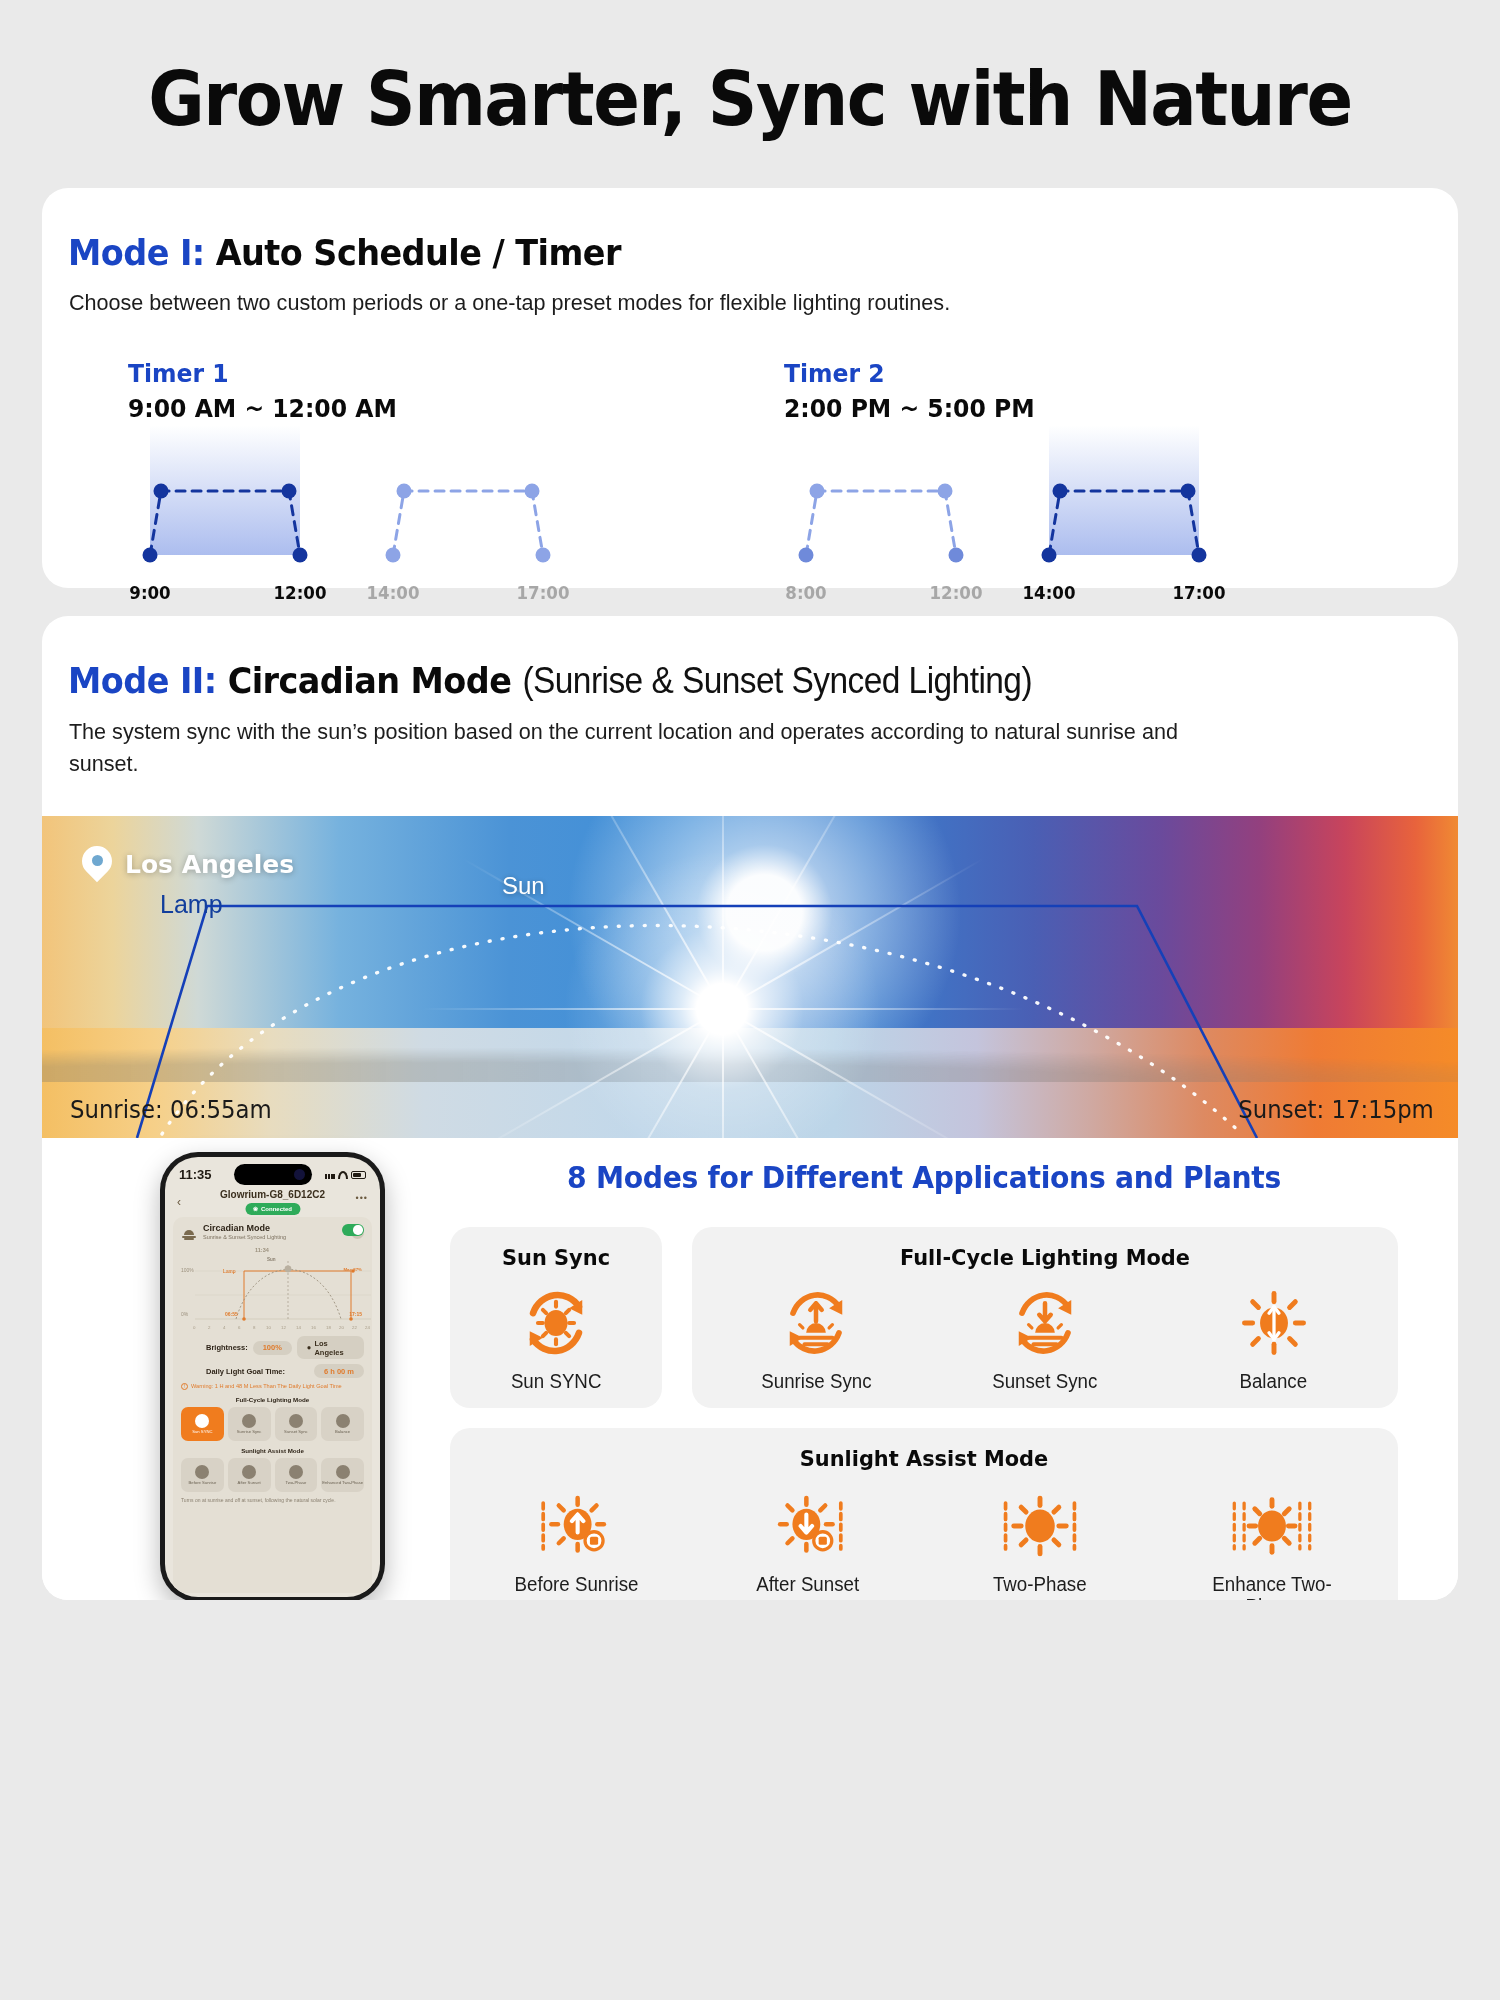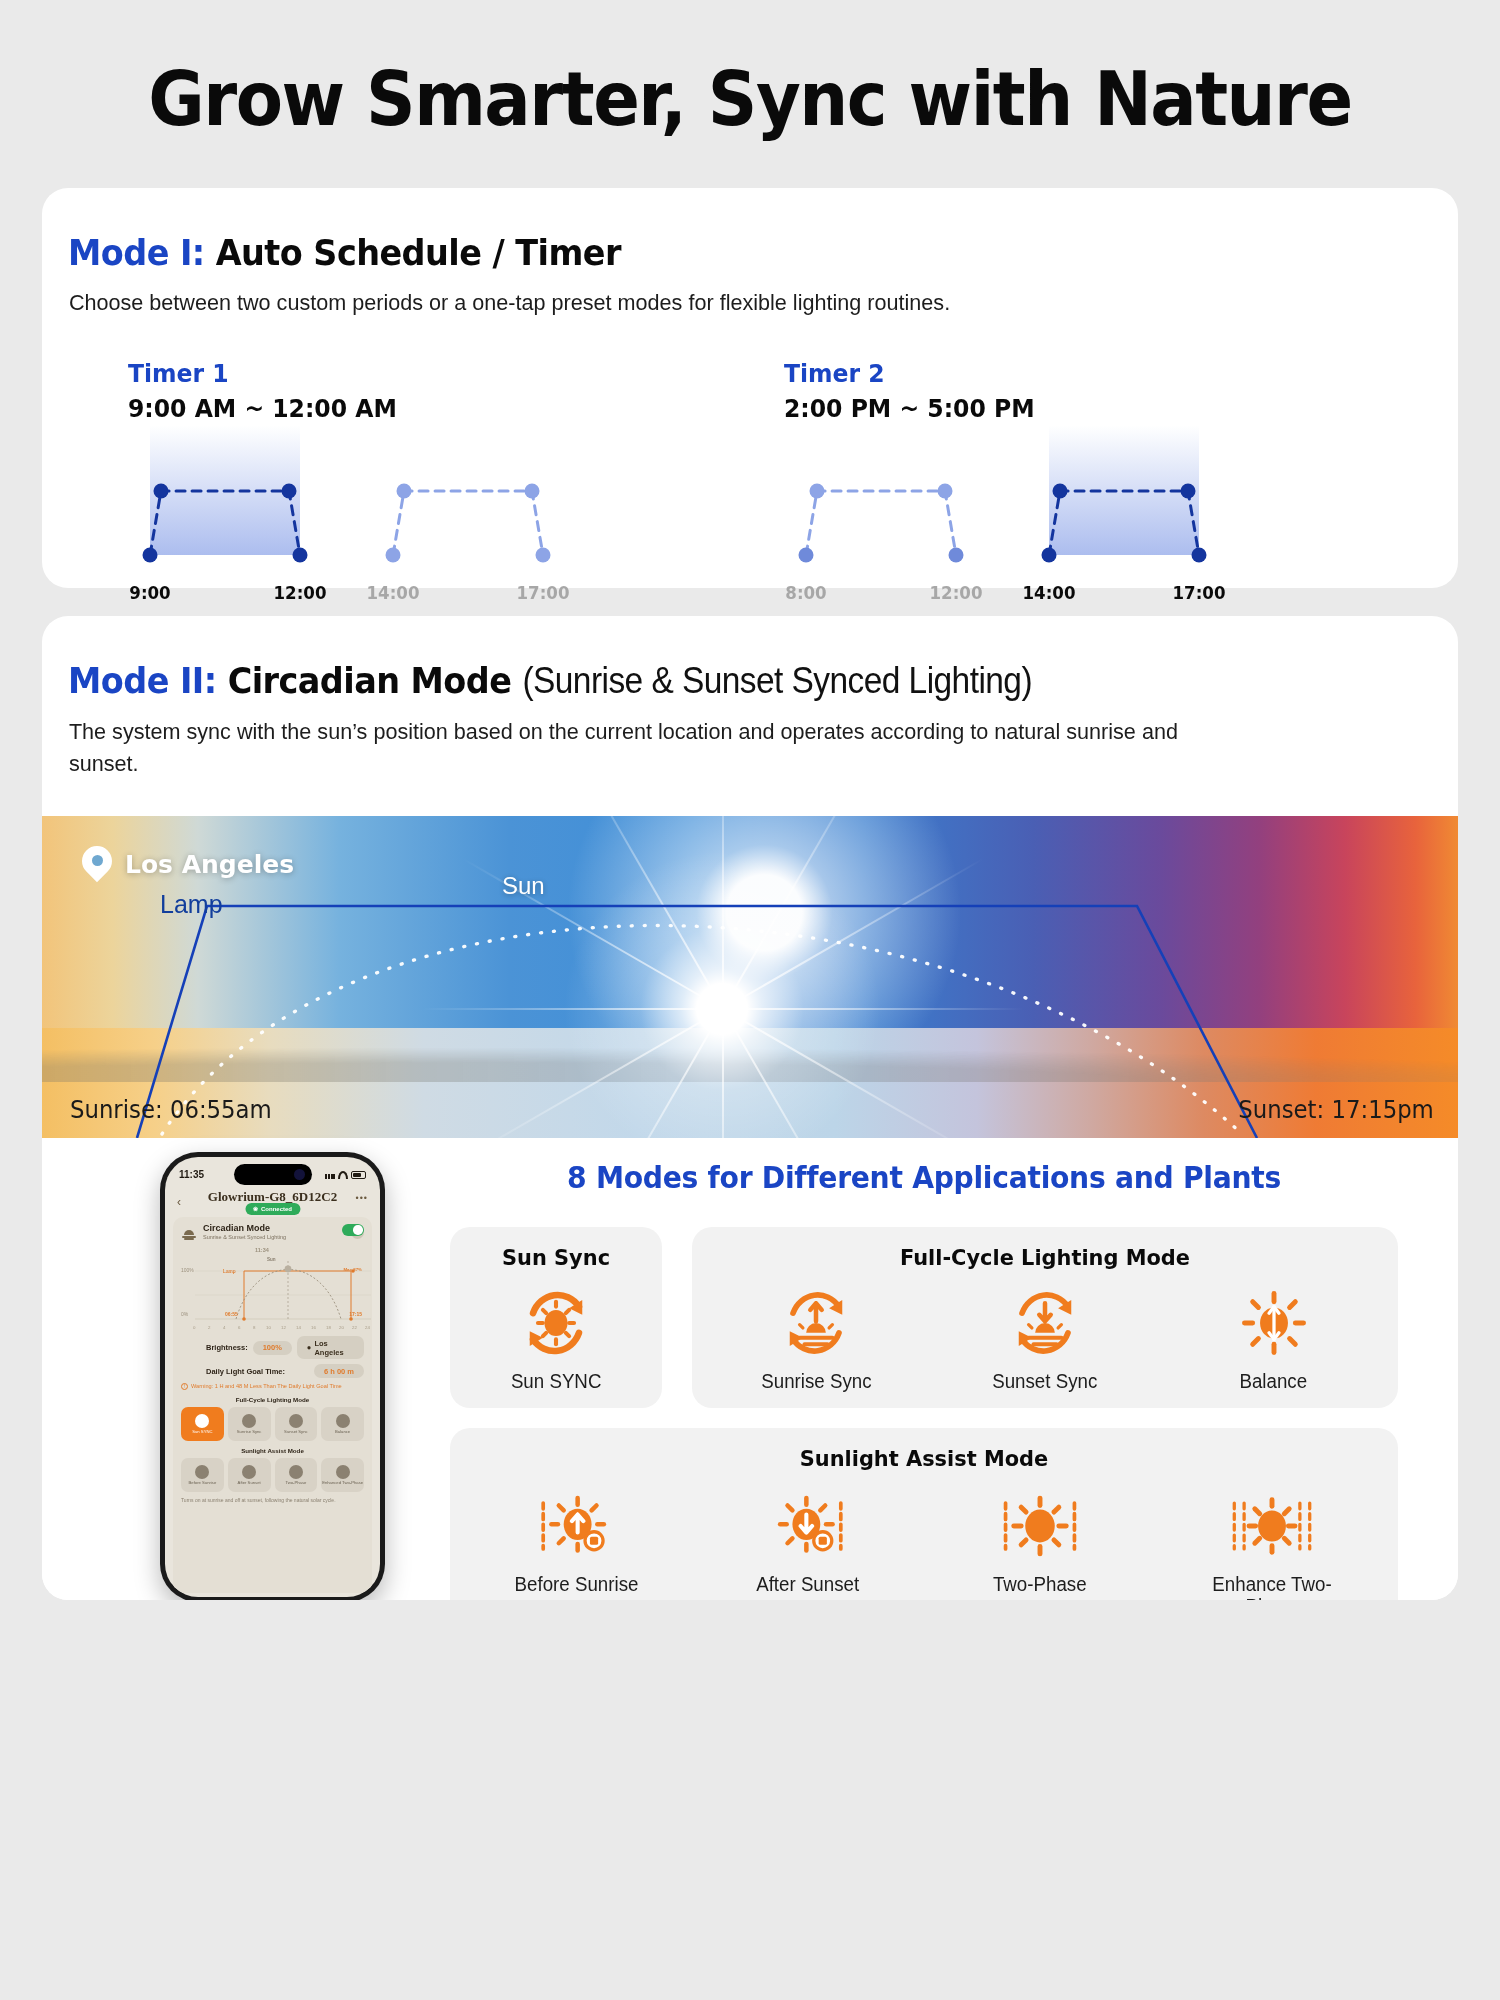--- a/index.html
+++ b/index.html
@@ -180,35 +180,35 @@
     color:#5b4f3c;
   }
   .notch{
     position:absolute;left:50%;top:7px;transform:translateX(-50%);
     width:78px;height:21px;border-radius:12px;background:#000;
   }
   .notch .cam{position:absolute;right:7px;top:5px;width:11px;height:11px;border-radius:50%;background:#12123a;}
   .statusbar{
     position:absolute;left:0;right:0;top:9px;height:18px;
     display:flex;justify-content:space-between;align-items:center;
-    padding:0 14px;font-size:10px;font-weight:700;color:#201a12;gap:20px;
+    padding:0 14px;font-size:13px;font-weight:700;color:#201a12;gap:20px;
   }
   .sb-right{display:flex;gap:3px;align-items:center;}
   .bars{display:inline-block;width:10px;height:8px;
     background:linear-gradient(to top,#201a12 60%,transparent 60%);
     -webkit-mask-image:linear-gradient(90deg,#000 20%,transparent 20% 28%,#000 28% 48%,transparent 48% 56%,#000 56% 76%,transparent 76% 84%,#000 84%);
             mask-image:linear-gradient(90deg,#000 20%,transparent 20% 28%,#000 28% 48%,transparent 48% 56%,#000 56% 76%,transparent 76% 84%,#000 84%);
   }
   .wifi{width:10px;height:8px;border:2px solid #201a12;border-radius:50% 50% 0 0/100% 100% 0 0;border-bottom:none;}
   .batt{width:15px;height:8px;border:1.2px solid #201a12;border-radius:2px;position:relative;}
   .batt:after{content:"";position:absolute;left:1px;top:1px;bottom:1px;right:4px;background:#201a12;border-radius:1px;}
 
   .app-title{
     position:absolute;top:32px;left:0;right:0;text-align:center;
-    font-size:13px;font-weight:700;color:#3b2f1e;font-family:Liberation Serif, serif;
+    font-size:10px;font-weight:700;color:#3b2f1e;
   }
   .app-back{position:absolute;left:12px;top:38px;font-size:12px;color:#6b5a40;font-weight:400;}
   .app-dots{position:absolute;right:12px;top:36px;font-size:9px;color:#6b5a40;letter-spacing:1px;}
   .conn-pill{
     position:absolute;top:46px;left:50%;transform:translateX(-50%);
     background:#2eab5a;color:#fff;border-radius:9px;
     font-size:6px;padding:2.5px 8px;display:flex;align-items:center;gap:3px;font-weight:700;
   }
   .app-body{
     position:absolute;left:8px;right:8px;top:60px;bottom:4px;

